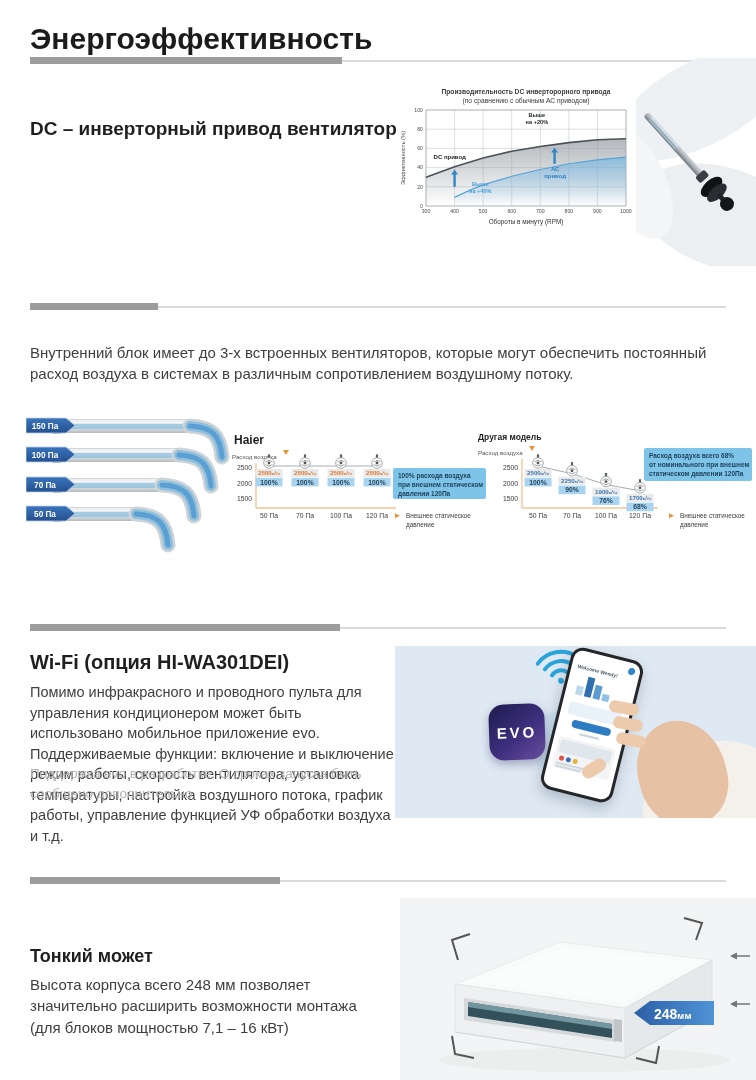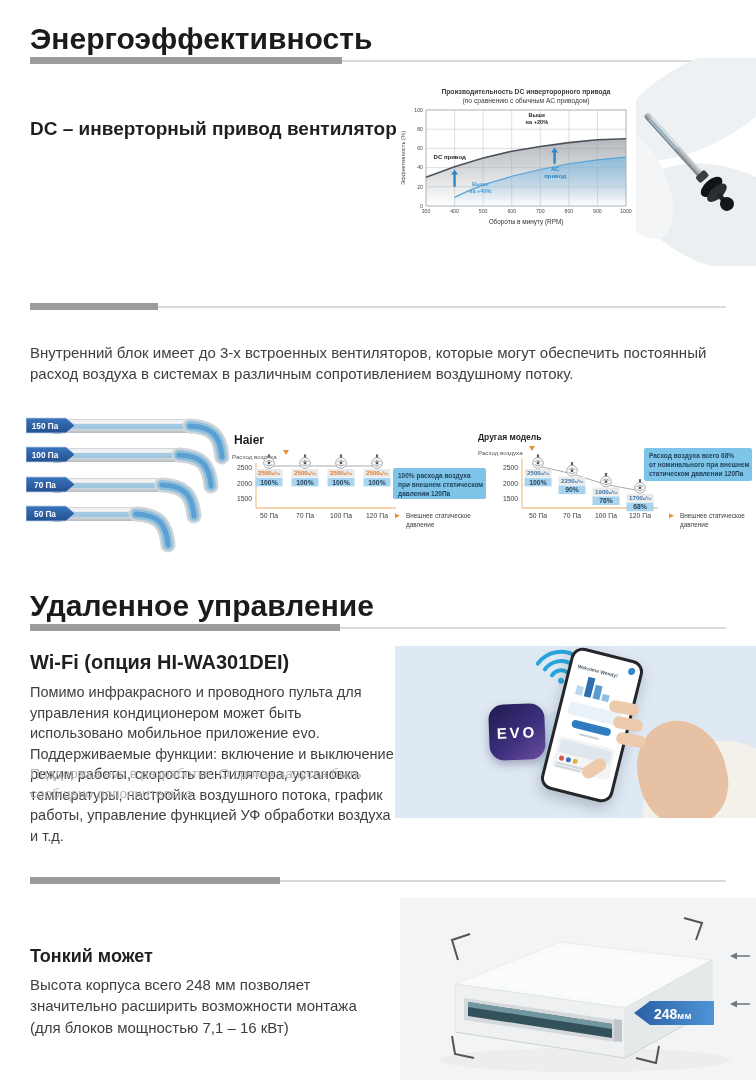--- a/index.html
+++ b/index.html
@@ -390,21 +390,20 @@
           <text x="173" y="29.5" font-size="6.5" fill="#1d3e56" text-anchor="start" font-weight="700">Расход воздуха всего 68%</text>
           <text x="173" y="38.5" font-size="6.5" fill="#1d3e56" text-anchor="start" font-weight="700">от номинального при внешнем</text>
           <text x="173" y="47.5" font-size="6.5" fill="#1d3e56" text-anchor="start" font-weight="700">статическом давлении 120Па</text>
         </g>
         <polygon points="198,87.7 193,85.2 193,90.2" fill="#e8923c"></polygon>
         <text x="204" y="90" font-size="6.4" fill="#3c3c3c" text-anchor="start" font-weight="400">Внешнее статическое</text>
         <text x="204" y="99" font-size="6.4" fill="#3c3c3c" text-anchor="start" font-weight="400">давление</text>
       </svg>
     </div>
 
-  <h1 class="h1" id="remote-title">Удаленное управление</h1>
   <div class="rule" id="remote-rule">
     <i class="thin"></i>
     <i class="thick" style="width:310px"></i>
   </div>
   <h2 class="h2" id="remote-sub">Wi-Fi (опция HI-WA301DEI)</h2>
   <p class="p" id="remote-body">Помимо инфракрасного и проводного пульта для управления кондиционером может быть использовано мобильное приложение evo. Поддерживаемые функции: включение и выключение, режим работы, скорость вентилятора, установка температуры, настройка воздушного потока, график работы, управление функцией УФ обработки воздуха и т.д.</p>
   <p class="note" id="remote-note">Поддержка evo в разработке. О сроках запуска быть сообщено дополнительно.</p>
 
   <div class="abs" id="remote-card">
     <div class="abs wifi-ic">

